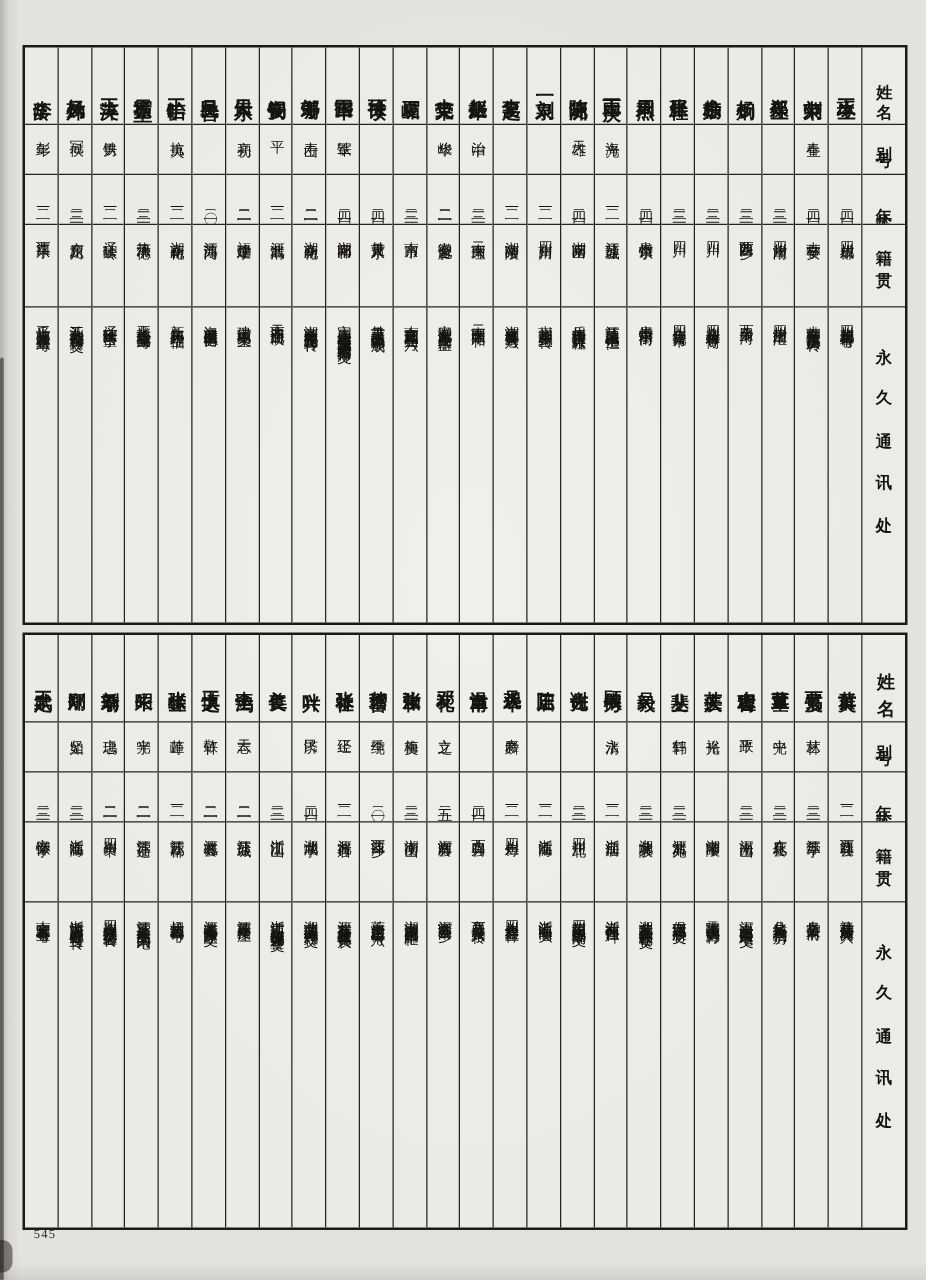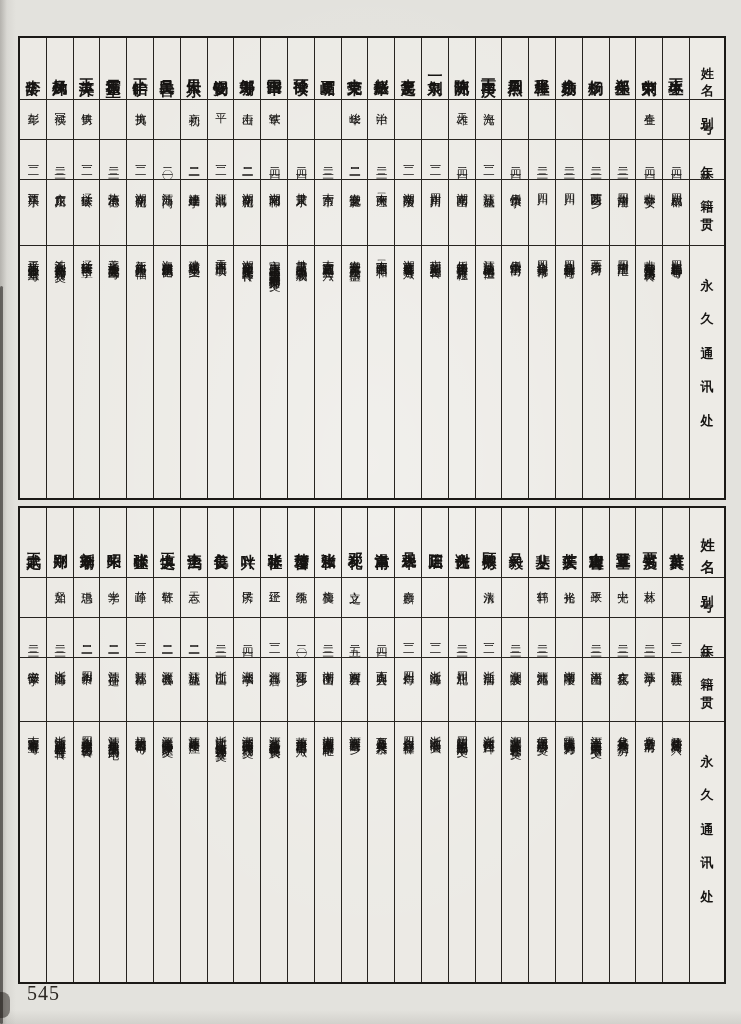--- a/index.html
+++ b/index.html
@@ -66,21 +66,21 @@
   .hcell{background:rgba(240,238,232,0.3);}
   .hcell .vtext{font-size:13px;font-weight:bold;}
   .h-name .vtext{letter-spacing:16px;padding-top:8px;}
   .t2 .h-name .vtext{letter-spacing:20px;}
   .h-alias .vtext,.h-age .vtext{letter-spacing:5px;padding-top:3px;}
   .h-native .vtext{letter-spacing:18px;padding-top:6px;}
   .h-address .vtext{letter-spacing:34px;padding-top:16px;}
 
   .page-number{
     position:absolute;left:27px;top:982px;
-    font-size:20px;color:#2a2621;letter-spacing:1px;
+    font-size:10px;color:#2a2621;letter-spacing:1px;
   }
 </style>
 </head>
 <body>
 
 <div class="paper-vignette"></div>
 <div class="scan-edge"></div>
 <div class="scan-blot"></div>
 
 <div class="vtable t1">

